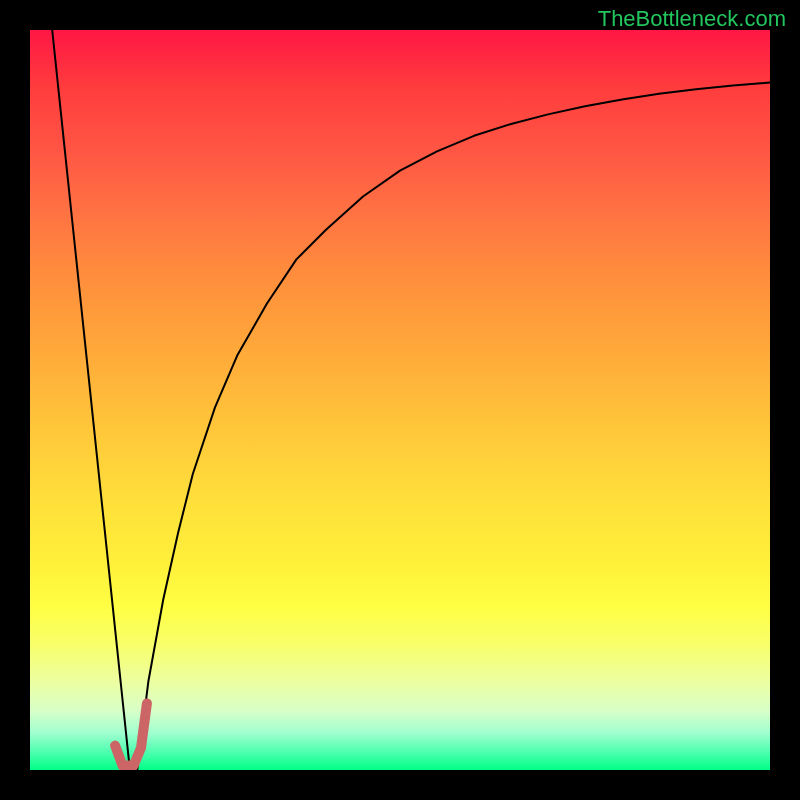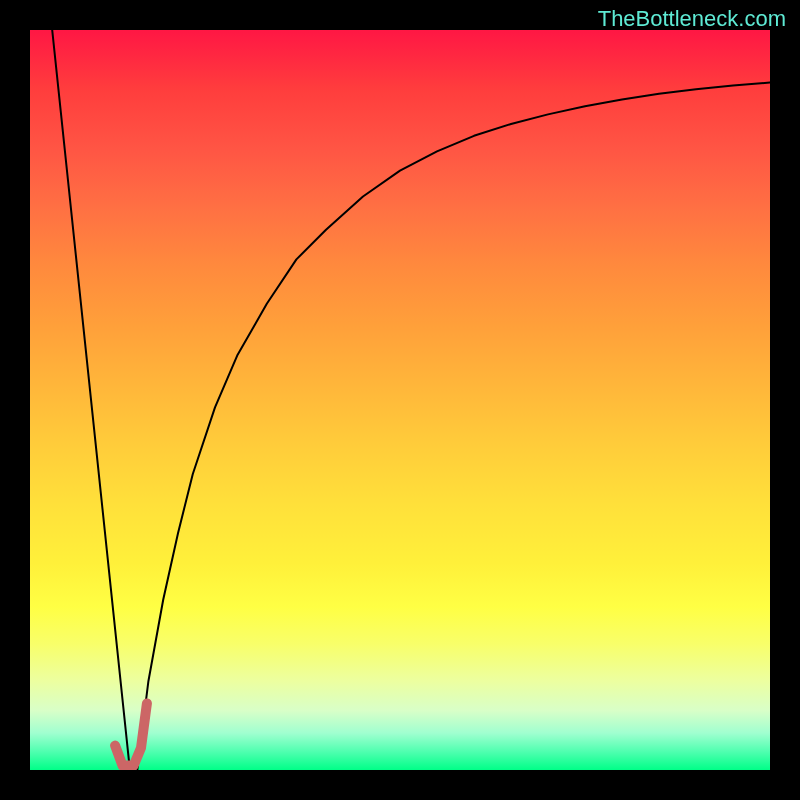--- a/index.html
+++ b/index.html
@@ -8,21 +8,21 @@
     height: 800px;
     background: #000;
     position: relative;
     overflow: hidden;
     font-family: Arial, Helvetica, sans-serif;
   }
   .watermark {
     position: absolute;
     top: 6px;
     right: 14px;
-    color: #5eead4;
+    color: #22c55e;
     font-size: 22px;
     font-weight: 500;
     z-index: 10;
   }
   .plot-area {
     position: absolute;
     left: 30px;
     top: 30px;
     width: 740px;
     height: 740px;

